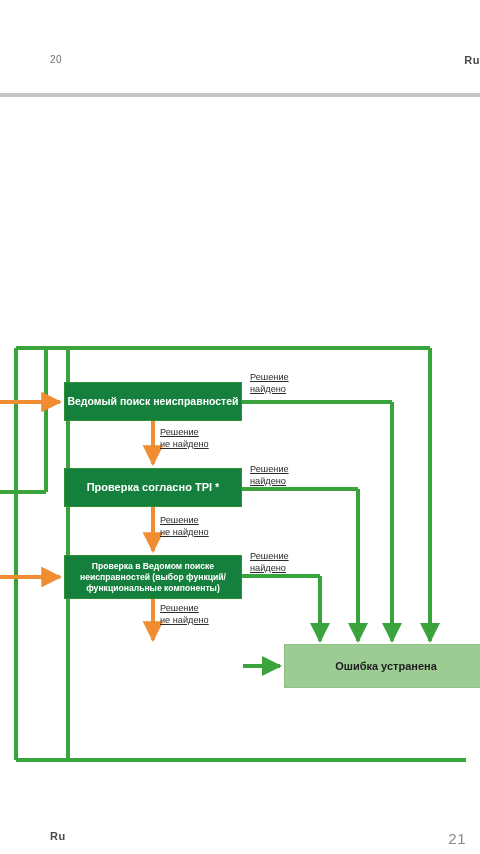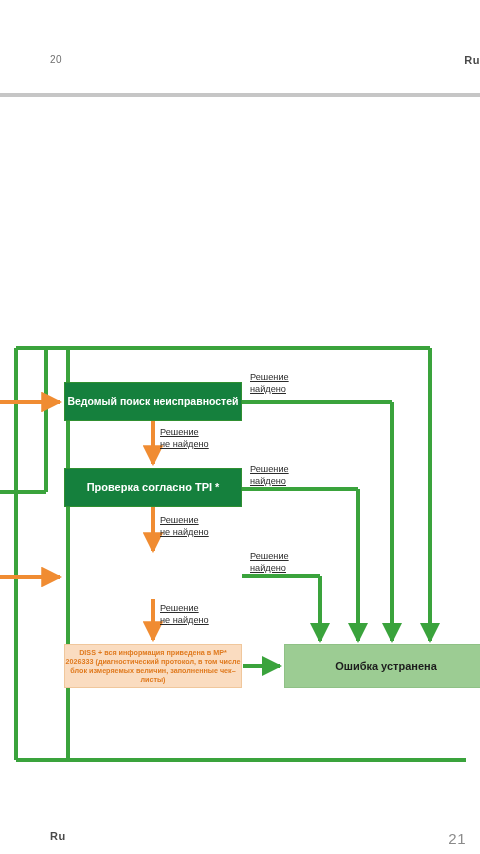--- a/index.html
+++ b/index.html
@@ -140,25 +140,24 @@
 
       <g stroke="#3aa33c" stroke-width="4" fill="none" marker-end="url(#arrow-green)">
         <path d="M 243 666 L 280 666"></path>
       </g>
     </svg>
 
     <div class="node n-green" id="node-guided">Ведомый поиск неисправностей</div>
 
     <div class="node n-green" id="node-tpi">Проверка согласно TPI *</div>
 
+    <div class="node n-green" id="node-guided-fn">Проверка в Ведомом поиске
+неисправностей (выбор функций/
+функциональные компоненты)</div>
 
-    <div class="node n-orange" id="node-diss">DISS + вся информация приведена
-в МР* 2026333 (диагностический
-протокол, в том числе блок измеряемых
-величин, заполненные чек–листы)</div>
 
     <div class="node n-lightgreen" id="node-fixed">Ошибка устранена</div>
 
     <div class="edge-label" id="lbl-found-1">Решение
 найдено</div>
     <div class="edge-label" id="lbl-notfound-1">Решение
 не найдено</div>
     <div class="edge-label" id="lbl-found-2">Решение
 найдено</div>
     <div class="edge-label" id="lbl-notfound-2">Решение

